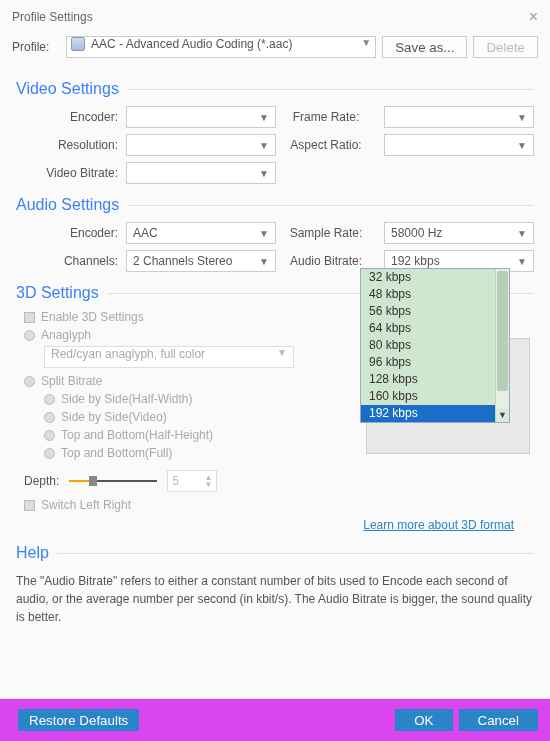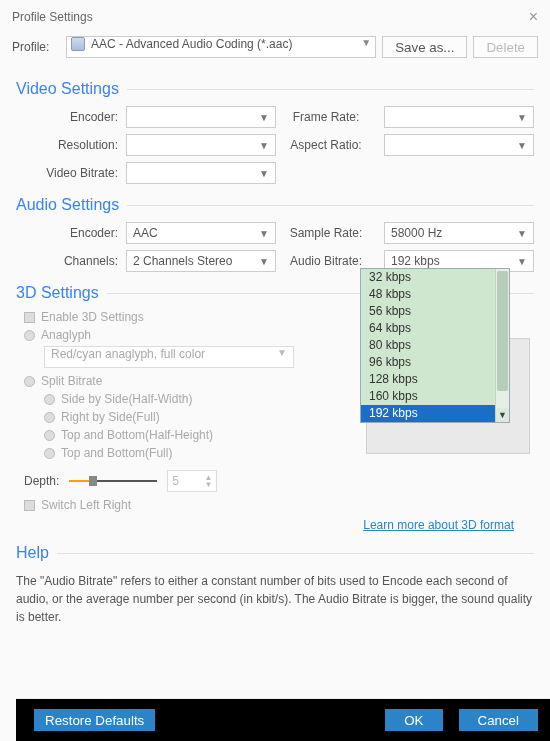--- a/index.html
+++ b/index.html
@@ -43,21 +43,21 @@
 .slider-track { position: absolute; top: 6px; left: 0; right: 0; height: 2px; background: #555; }
 .slider-fill { position: absolute; top: 6px; left: 0; width: 24px; height: 2px; background: #f5a100; }
 .slider-knob { position: absolute; top: 2px; left: 20px; width: 8px; height: 10px; background: #888; }
 .spinner { width: 50px; height: 22px; border: 1px solid #ddd; background: #fff; display: flex; align-items: center; padding: 0 4px; color: #bbb; justify-content: space-between; }
 .spinner .arrows { font-size: 8px; line-height: 7px; color: #bbb; }
 
 .link { color: #2a84c7; text-decoration: underline; cursor: pointer; text-align: right; display: block; margin: 6px 20px 0 0; }
 
 .help-text { margin: 10px 16px; color: #555; line-height: 1.5; }
 
-.footer { position: absolute; bottom: 0; left: 16px; right: 0; display: flex; padding: 10px 12px; border-top: 1px solid #eee; background: #000000; gap: 10px; }
+.footer { position: absolute; bottom: 0; left: 0; right: 0; display: flex; padding: 10px 12px; border-top: 1px solid #eee; background: #d946ef; }
 .btn-blue { background: #2a84c7; color: #fff; border: 1px solid #2a84c7; height: 22px; padding: 0 18px; cursor: pointer; }
 .btn-blue.small { padding: 0 10px; }
 .footer .spacer { flex: 1; }
 .footer .btn-blue { margin-left: 6px; }
 
 .mini-icon { width: 14px; height: 14px; display: inline-block; border: 1px solid #89b; background: linear-gradient(#cde, #abd); border-radius: 2px; }
 
 
 .dropdown-panel { position: absolute; left: 360px; top: 268px; width: 150px; background: #cfe6cf; border: 1px solid #9ab; z-index: 10; }
 .dropdown-panel .list { max-height: 170px; overflow: hidden; position: relative; }
@@ -169,21 +169,21 @@
   <div class="opt-row">
     <span class="radio"></span>
     <span class="label">Split Bitrate</span>
   </div>
   <div class="opt-row sub">
     <span class="radio"></span>
     <span class="label">Side by Side(Half-Width)</span>
   </div>
   <div class="opt-row sub">
     <span class="radio"></span>
-    <span class="label">Right by Side(Full)</span>
+    <span class="label">Side by Side(Video)</span>
   </div>
   <div class="opt-row sub">
     <span class="radio"></span>
     <span class="label">Top and Bottom(Half-Height)</span>
   </div>
   <div class="opt-row sub">
     <span class="radio"></span>
     <span class="label">Top and Bottom(Full)</span>
   </div>
 

